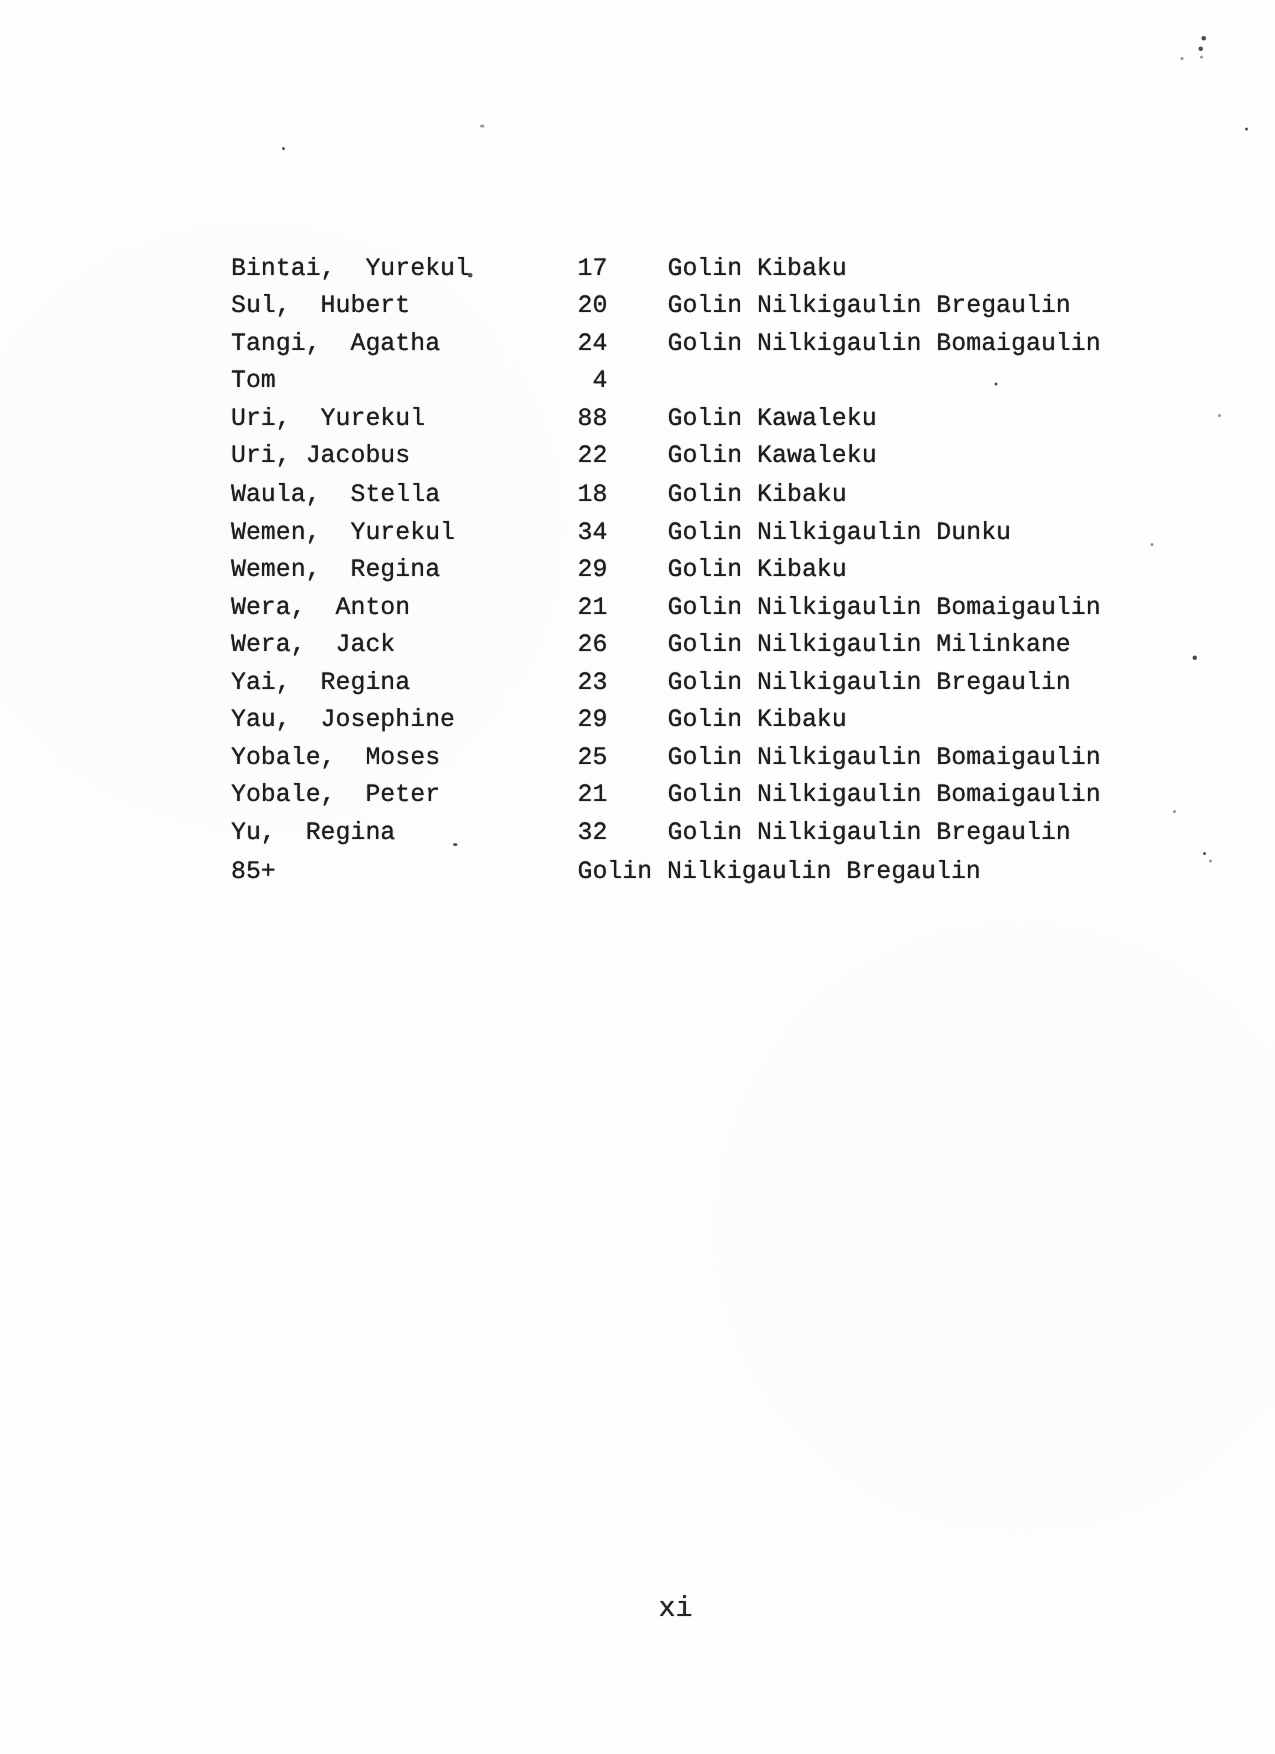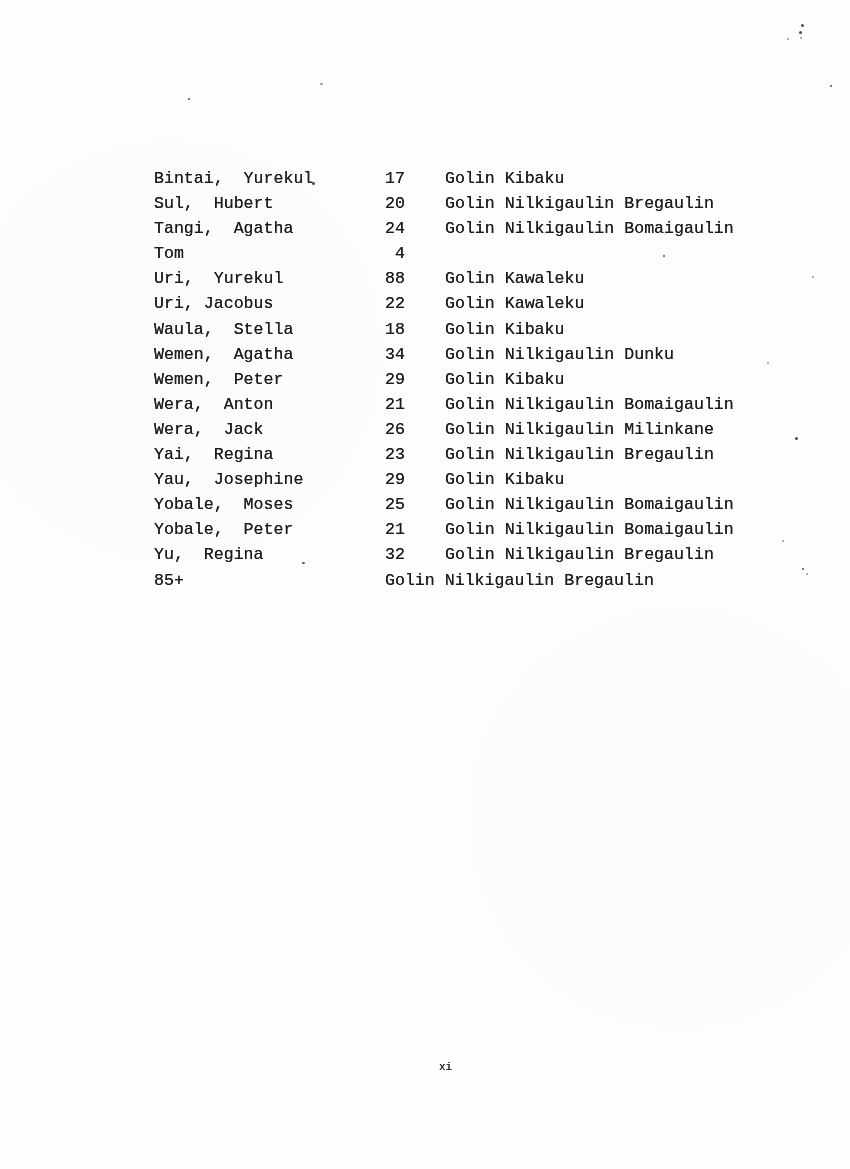--- a/index.html
+++ b/index.html
@@ -38,21 +38,21 @@
   }
   .name-cell, .age-cell, .location-cell {
     white-space: pre;
     font-family: Liberation Mono, monospace;
   }
   .page-number {
     position: absolute;
     left: 439px;
     top: 1061px;
     color: #242424;
-    font-size: 11px;
+    font-size: 19px;
     text-shadow: 0 0 0.6px rgba(10,10,10,0.8);
   }
   .speck {
     position: absolute;
     background: #2a2a2a;
     border-radius: 50%;
     opacity: 0.85;
   }
   .speck.faint { opacity: 0.5; }
 </style>
@@ -62,22 +62,22 @@
 <div class="page">
 
   <div class="roster">
       <div class="row"><span class="name-cell">Bintai,  Yurekul</span><span class="age-cell">17</span><span class="location-cell">Golin Kibaku</span></div>
       <div class="row"><span class="name-cell">Sul,  Hubert</span><span class="age-cell">20</span><span class="location-cell">Golin Nilkigaulin Bregaulin</span></div>
       <div class="row"><span class="name-cell">Tangi,  Agatha</span><span class="age-cell">24</span><span class="location-cell">Golin Nilkigaulin Bomaigaulin</span></div>
       <div class="row"><span class="name-cell">Tom</span><span class="age-cell"> 4</span><span class="location-cell"></span></div>
       <div class="row"><span class="name-cell">Uri,  Yurekul</span><span class="age-cell">88</span><span class="location-cell">Golin Kawaleku</span></div>
       <div class="row"><span class="name-cell">Uri, Jacobus</span><span class="age-cell">22</span><span class="location-cell">Golin Kawaleku</span></div>
       <div class="row"><span class="name-cell">Waula,  Stella</span><span class="age-cell">18</span><span class="location-cell">Golin Kibaku</span></div>
-      <div class="row"><span class="name-cell">Wemen,  Agatha</span><span class="age-cell">34</span><span class="location-cell">Golin Nilkigaulin Dunku</span></div>
-      <div class="row"><span class="name-cell">Wemen,  Peter</span><span class="age-cell">29</span><span class="location-cell">Golin Kibaku</span></div>
+      <div class="row"><span class="name-cell">Wemen,  Yurekul</span><span class="age-cell">34</span><span class="location-cell">Golin Nilkigaulin Dunku</span></div>
+      <div class="row"><span class="name-cell">Wemen,  Regina</span><span class="age-cell">29</span><span class="location-cell">Golin Kibaku</span></div>
       <div class="row"><span class="name-cell">Wera,  Anton</span><span class="age-cell">21</span><span class="location-cell">Golin Nilkigaulin Bomaigaulin</span></div>
       <div class="row"><span class="name-cell">Wera,  Jack</span><span class="age-cell">26</span><span class="location-cell">Golin Nilkigaulin Milinkane</span></div>
       <div class="row"><span class="name-cell">Yai,  Regina</span><span class="age-cell">23</span><span class="location-cell">Golin Nilkigaulin Bregaulin</span></div>
       <div class="row"><span class="name-cell">Yau,  Josephine</span><span class="age-cell">29</span><span class="location-cell">Golin Kibaku</span></div>
       <div class="row"><span class="name-cell">Yobale,  Moses</span><span class="age-cell">25</span><span class="location-cell">Golin Nilkigaulin Bomaigaulin</span></div>
       <div class="row"><span class="name-cell">Yobale,  Peter</span><span class="age-cell">21</span><span class="location-cell">Golin Nilkigaulin Bomaigaulin</span></div>
       <div class="row"><span class="name-cell">Yu,  Regina</span><span class="age-cell">32</span><span class="location-cell">Golin Nilkigaulin Bregaulin</span></div>
       <div class="row"><span class="age-cell">85+</span><span class="location-cell">Golin Nilkigaulin Bregaulin</span></div>
     </div>
 

